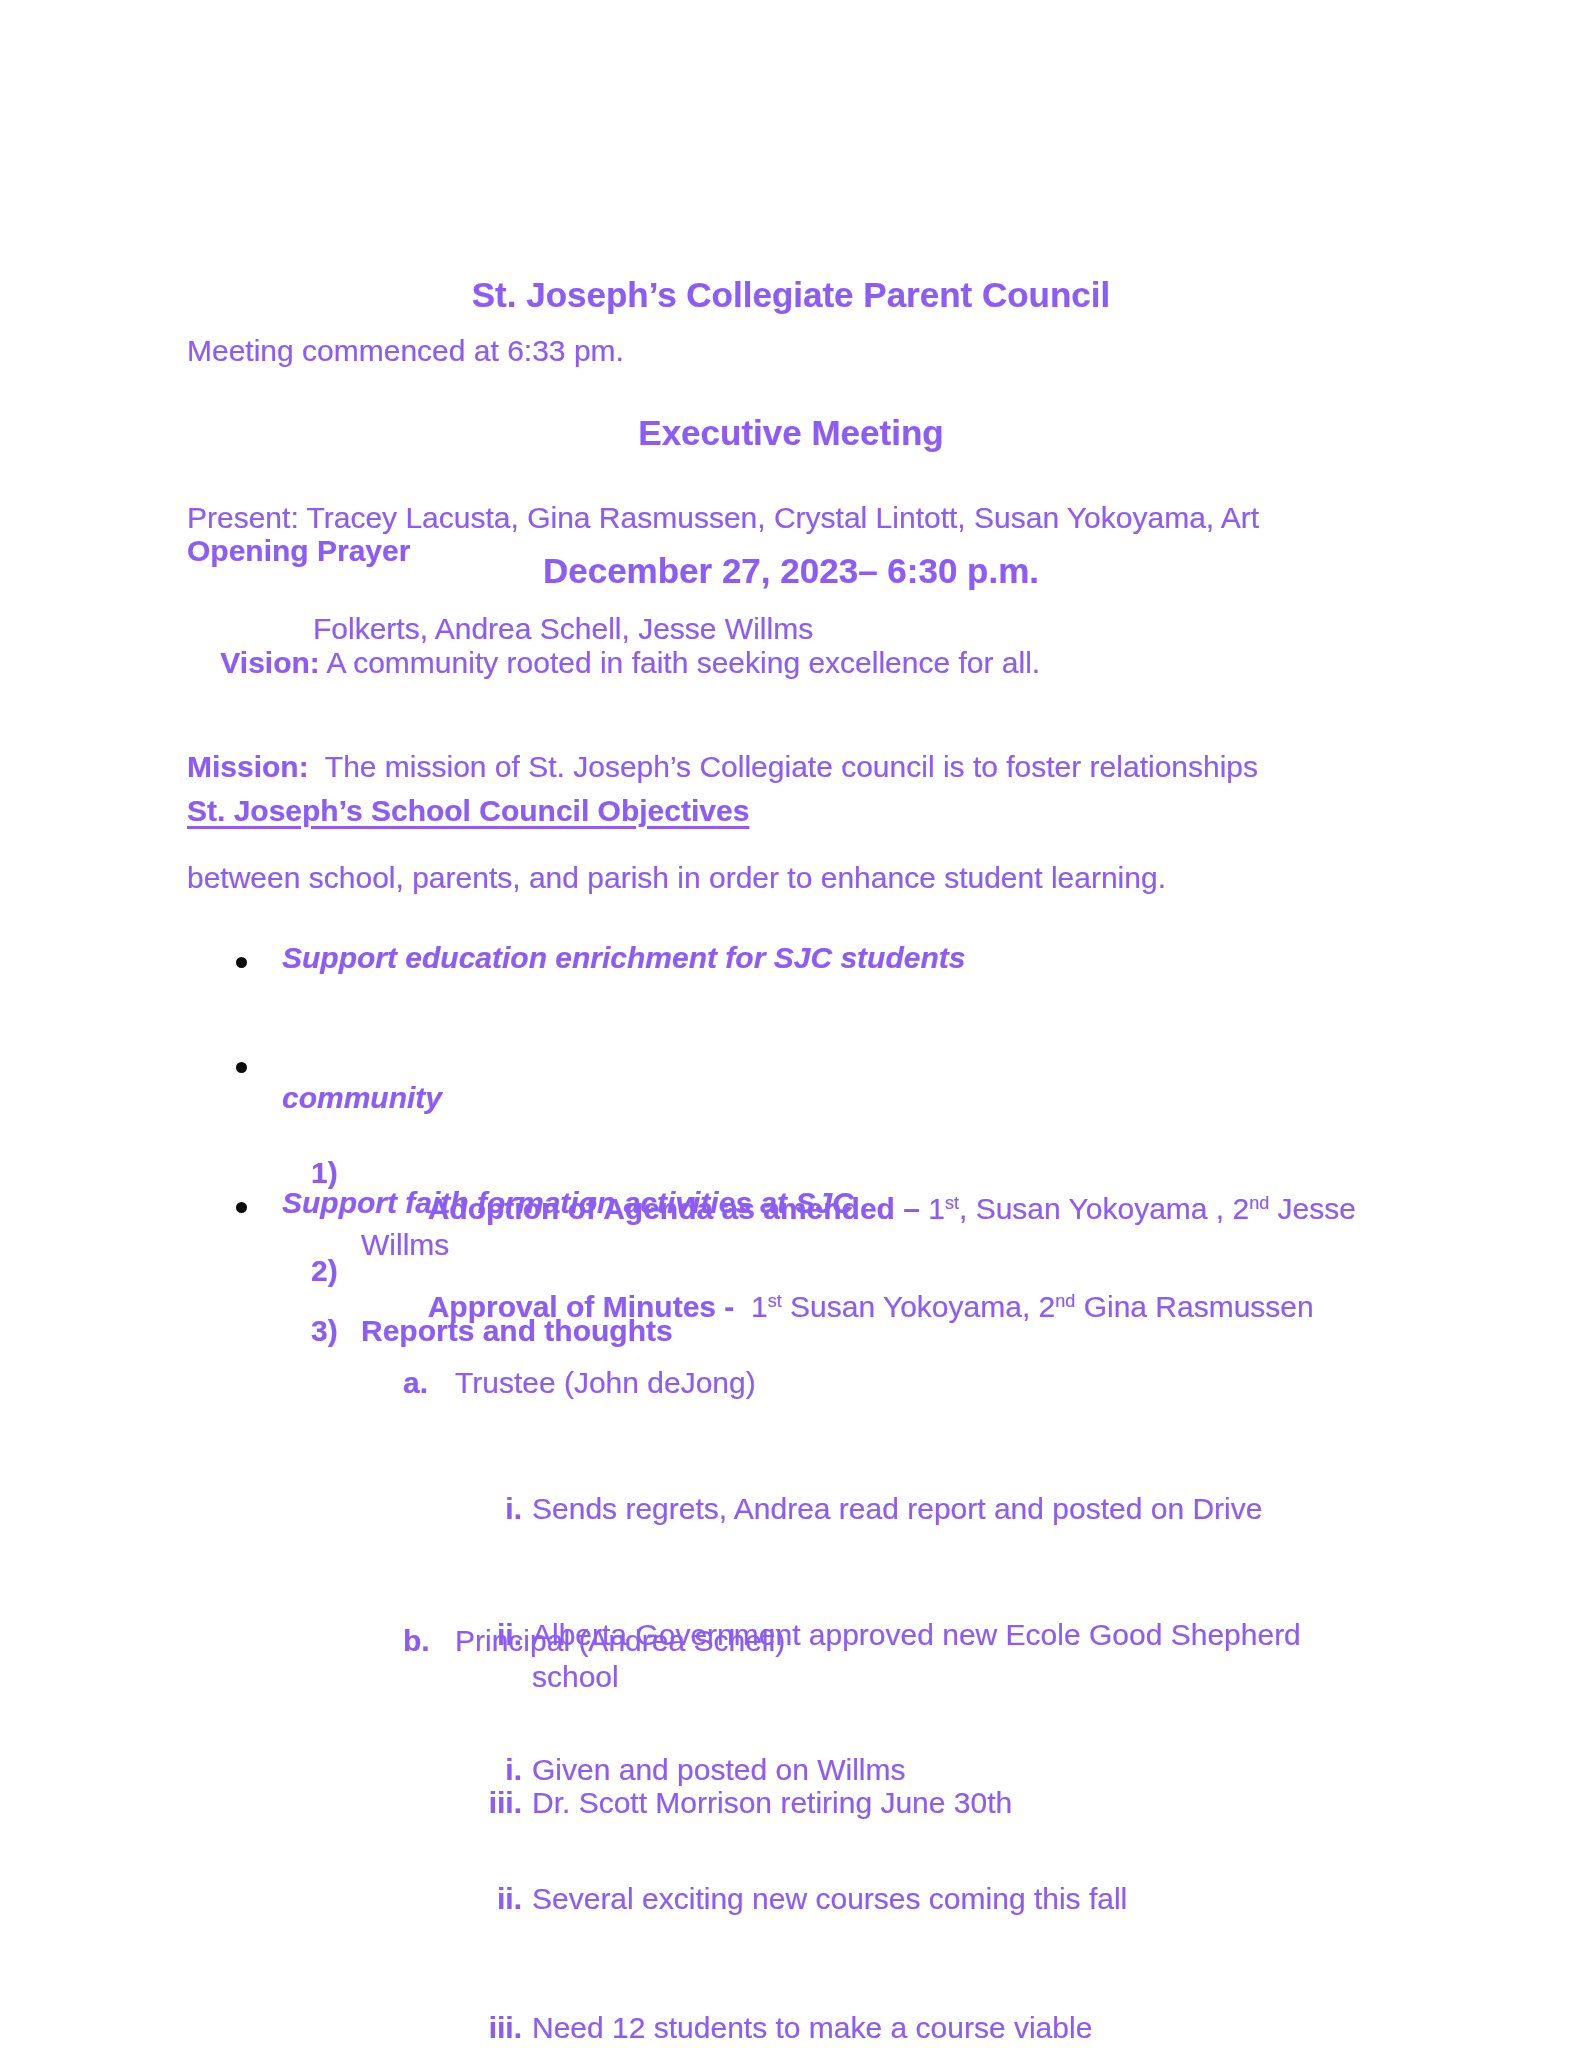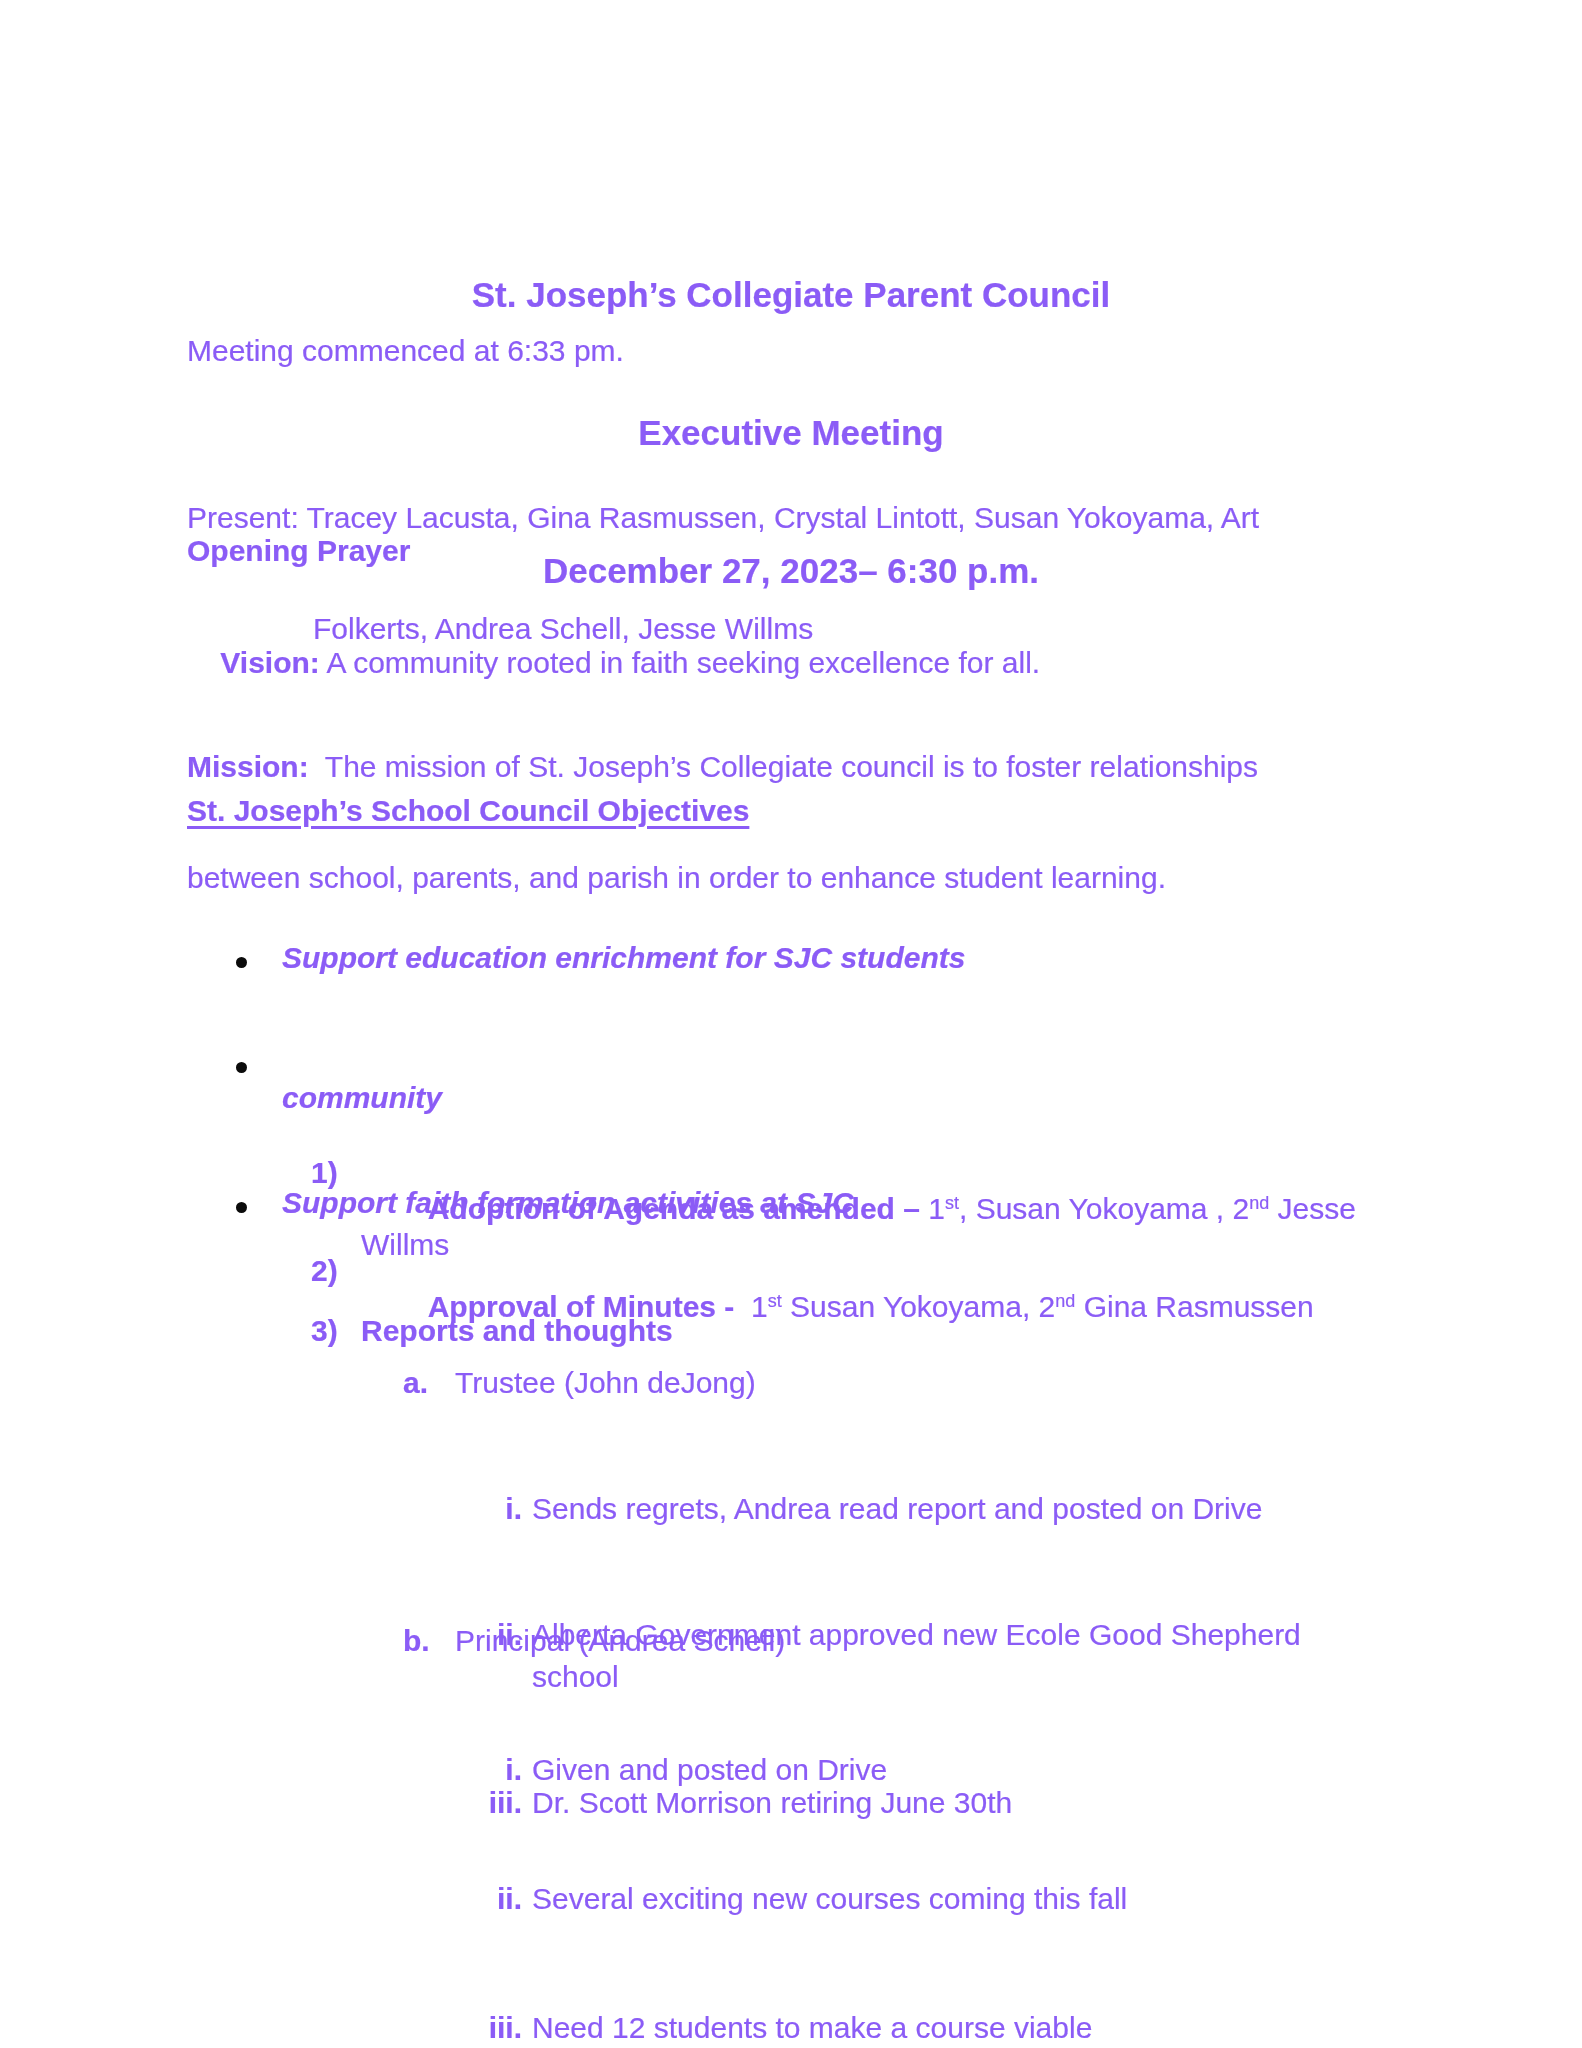--- a/index.html
+++ b/index.html
@@ -142,21 +142,21 @@
     </div>
   </div>
 
   <div class="blk sub" style="top:1533px; right:60px; line-height:43px;">
     <div class="li alpha-row">
       <span class="marker">b.</span>
       <span>Principal (Andrea Schell)</span>
     </div>
     <div class="li roman-row">
       <span class="marker">i.</span>
-      <span>Given and posted on Drive</span>
+      <span>Given and posted on Willms</span>
     </div>
     <div class="li roman-row">
       <span class="marker">ii.</span>
       <span>Several exciting new courses coming this fall</span>
     </div>
     <div class="li roman-row">
       <span class="marker">iii.</span>
       <span>Need 12 students to make a course viable</span>
     </div>
     

